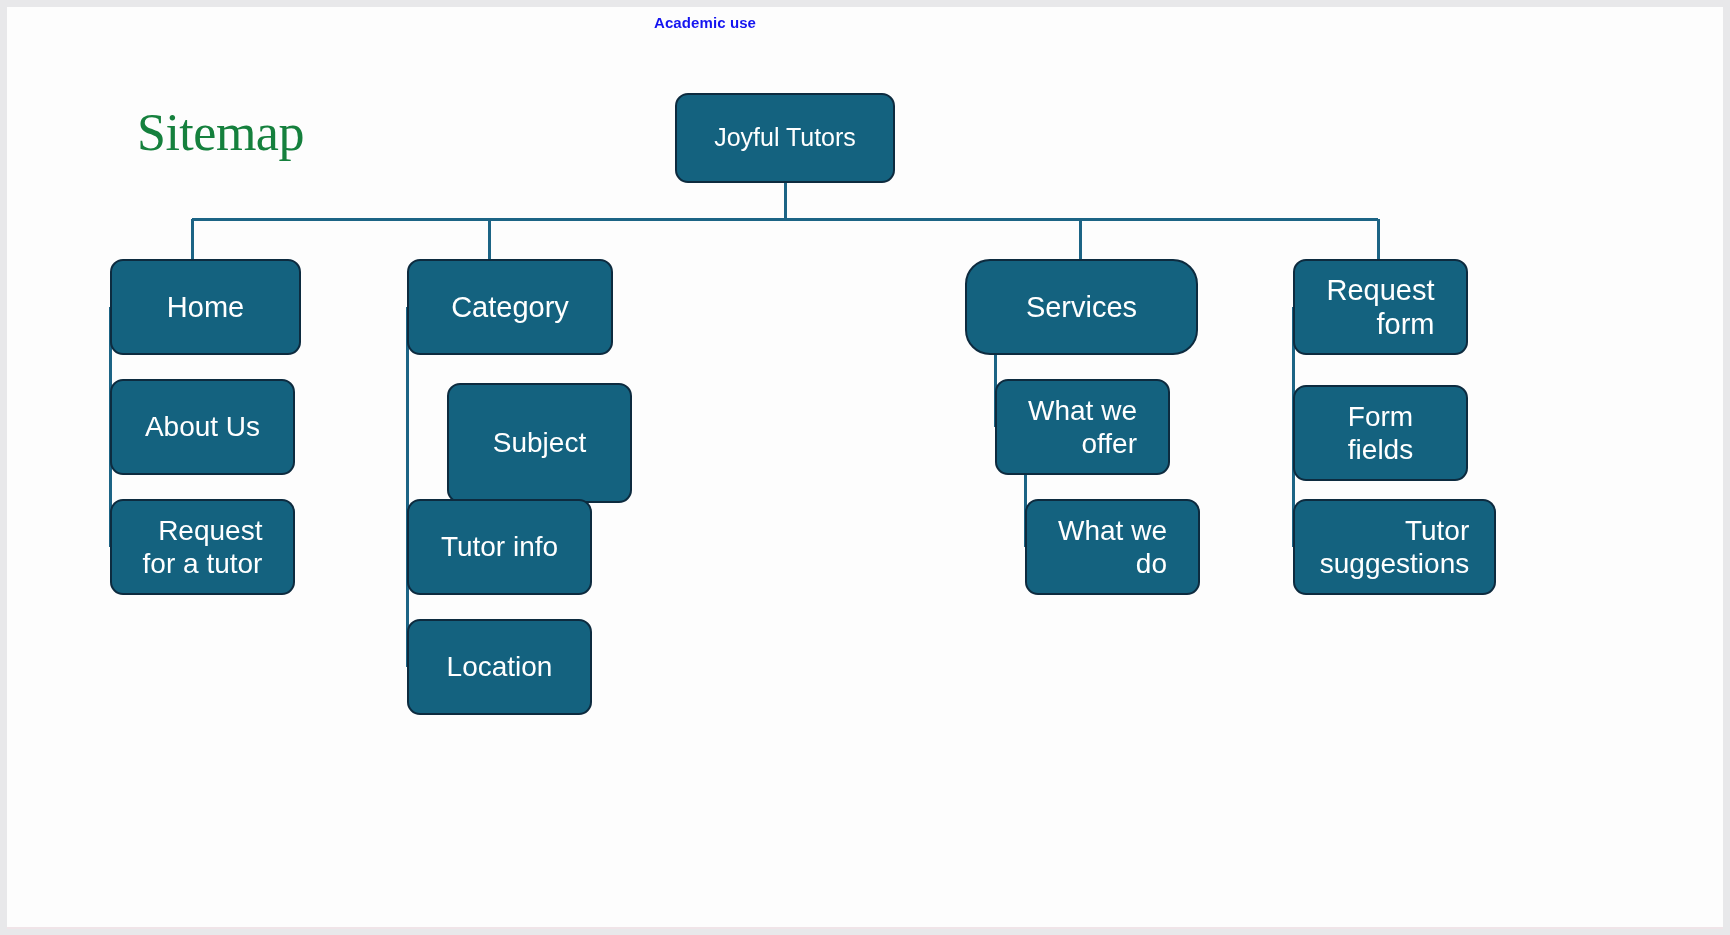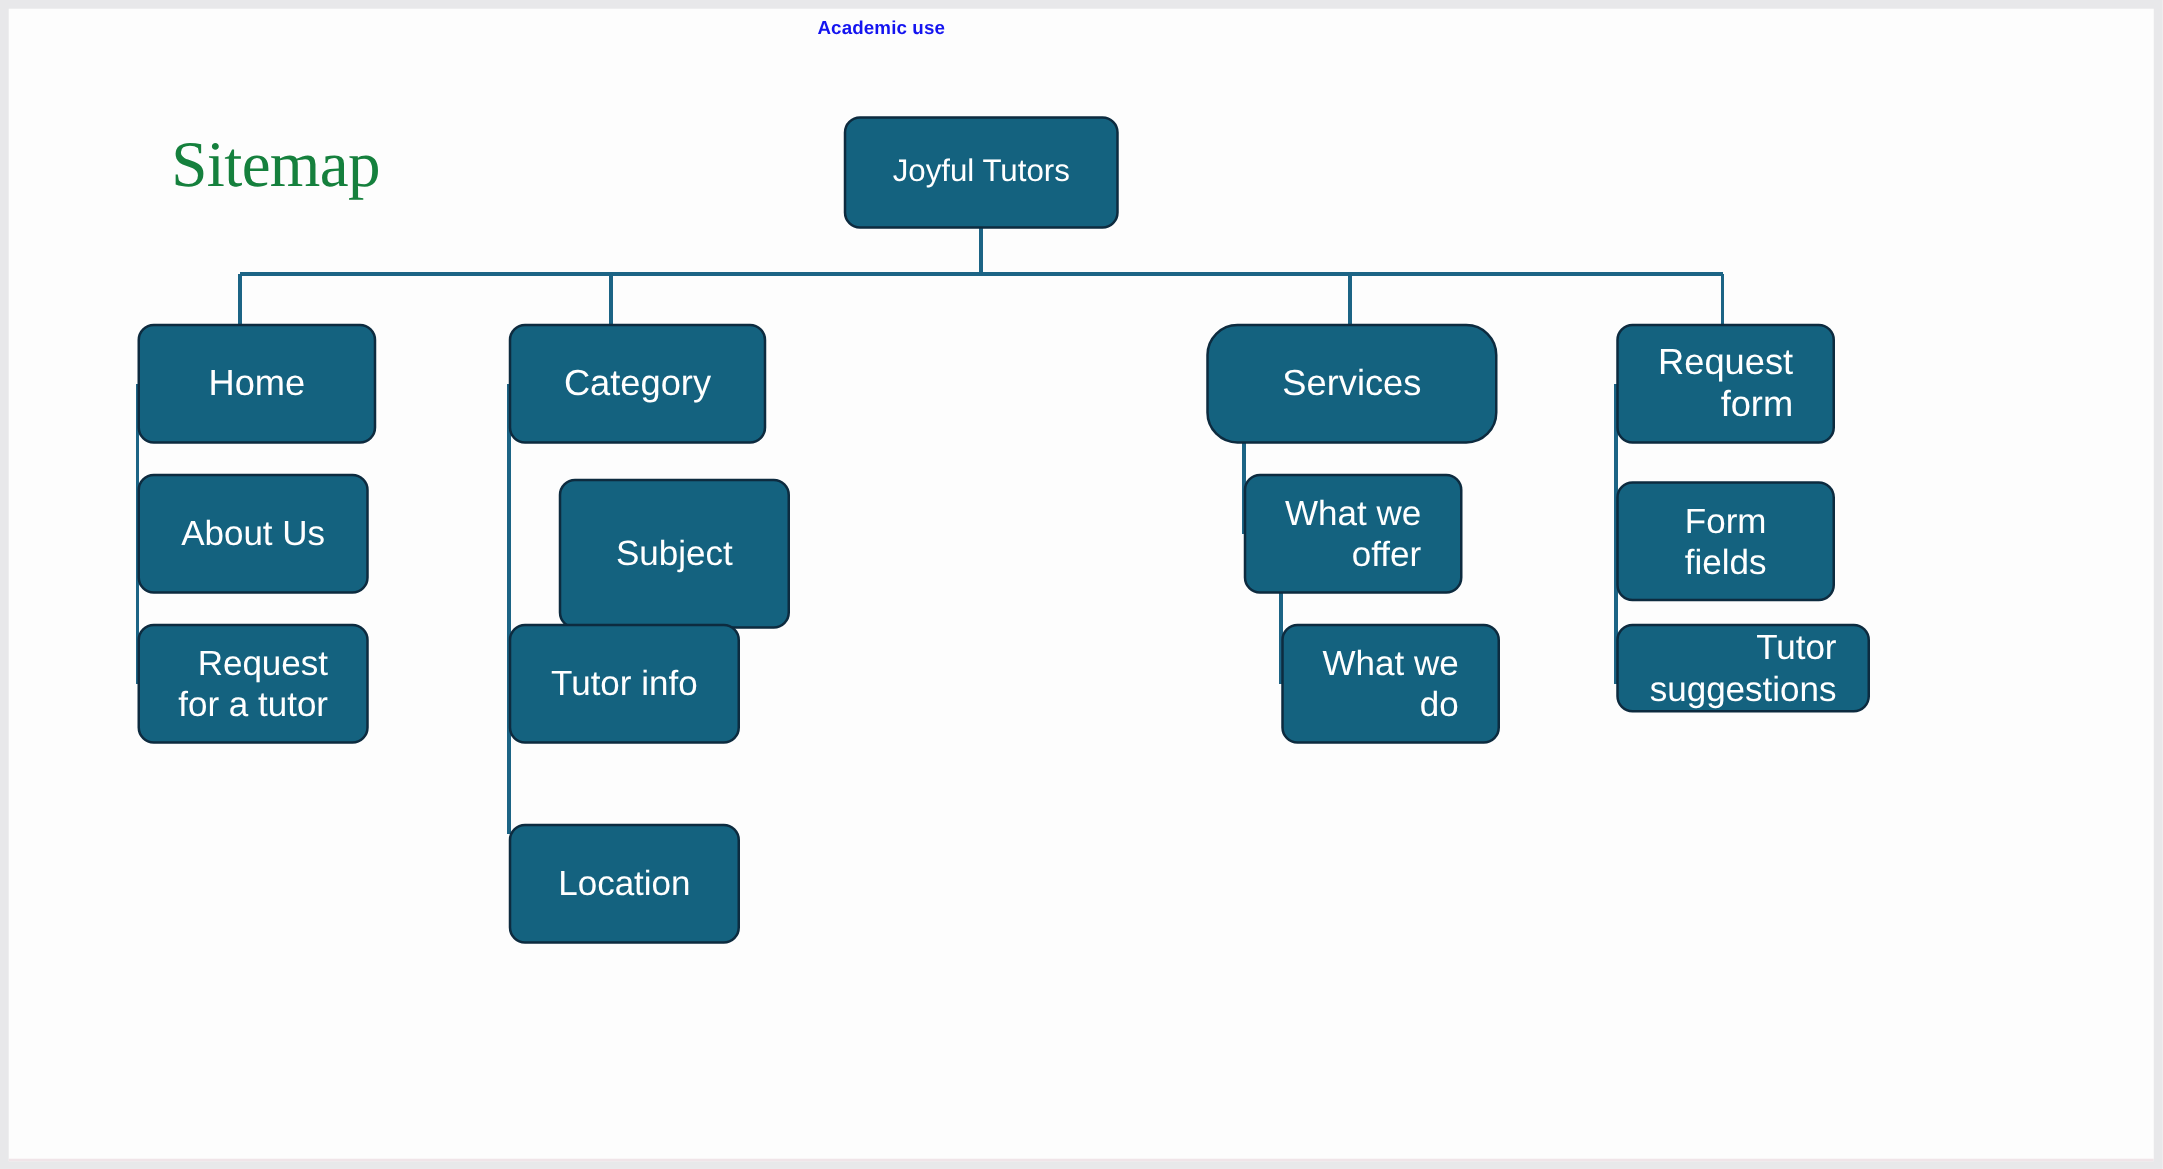--- a/index.html
+++ b/index.html
@@ -130,21 +130,21 @@
 
   <div class="node lvl1" style="left:400px; top:252px; width:206px; height:96px;">
     <span class="label">Category</span>
   </div>
   <div class="node lvl2" style="left:400px; top:376px; width:185px; height:120px;margin-left:40px;">
     <span class="label">Subject</span>
   </div>
   <div class="node lvl2" style="left:400px; top:492px; width:185px; height:96px;">
     <span class="label">Tutor info</span>
   </div>
-  <div class="node lvl2" style="left:400px; top:612px; width:185px; height:96px;margin-top:40px;">
+  <div class="node lvl2" style="left:400px; top:612px; width:185px; height:96px;">
     <span class="label">Location</span>
   </div>
 
   <div class="node lvl1" style="left:958px; top:252px; width:233px; height:96px;border-radius:25px;">
     <span class="label">Services</span>
   </div>
   <div class="node lvl2" style="left:988px; top:372px; width:175px; height:96px;">
     <span class="label">What we
 offer</span>
   </div>
@@ -154,18 +154,18 @@
   </div>
 
   <div class="node lvl1" style="left:1286px; top:252px; width:175px; height:96px;">
     <span class="label">Request
 form</span>
   </div>
   <div class="node lvl2" style="left:1286px; top:378px; width:175px; height:96px;">
     <span class="label">Form
 fields</span>
   </div>
-  <div class="node lvl2" style="left:1286px; top:492px; width:203px; height:71px;">
+  <div class="node lvl2" style="left:1286px; top:492px; width:203px; height:96px;">
     <span class="label">Tutor
 suggestions</span>
   </div>
 
 </div>
 
 </body></html>

